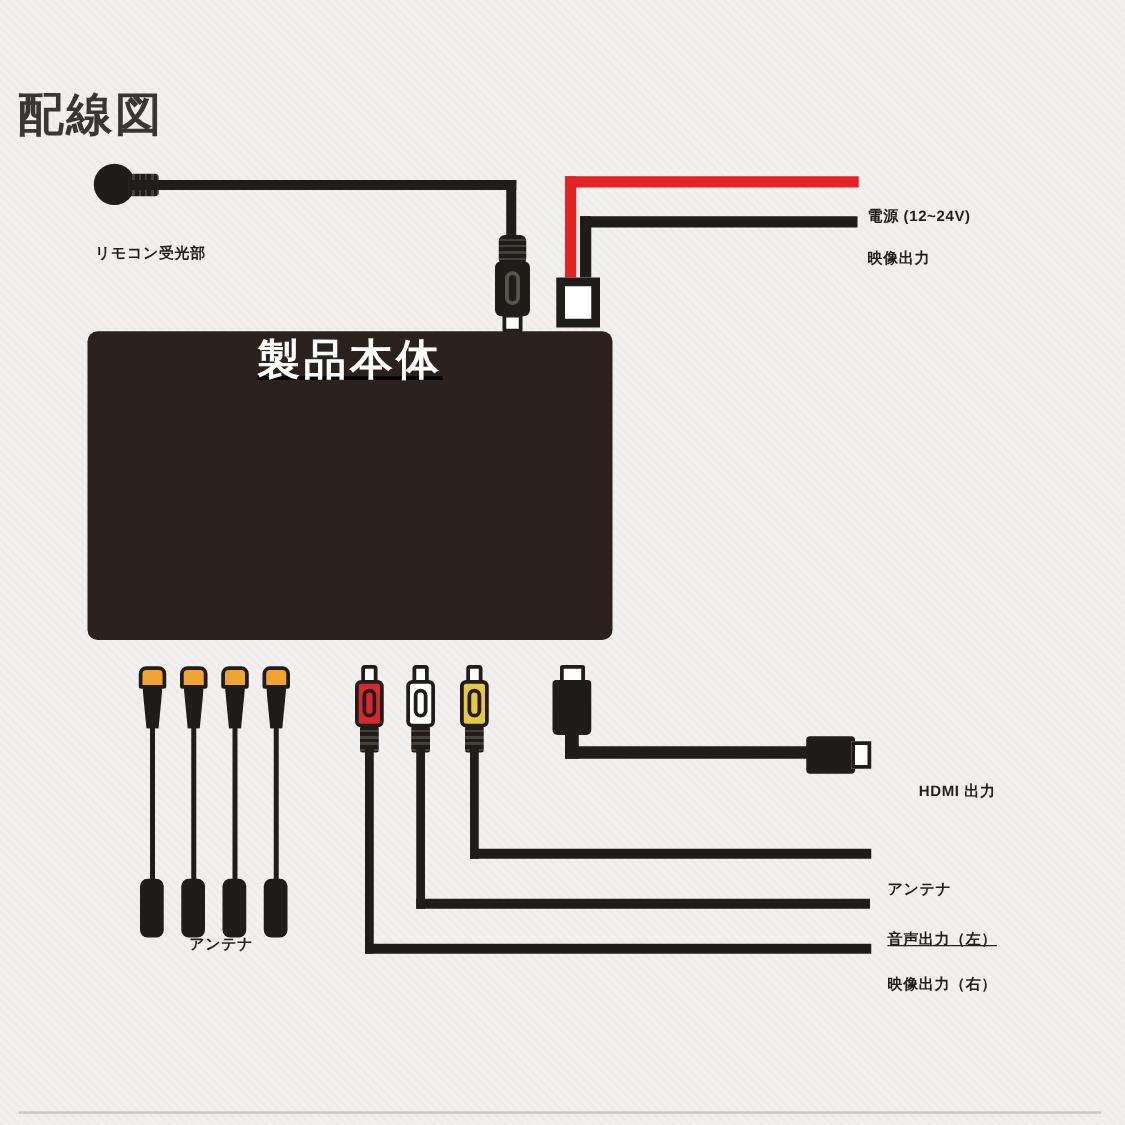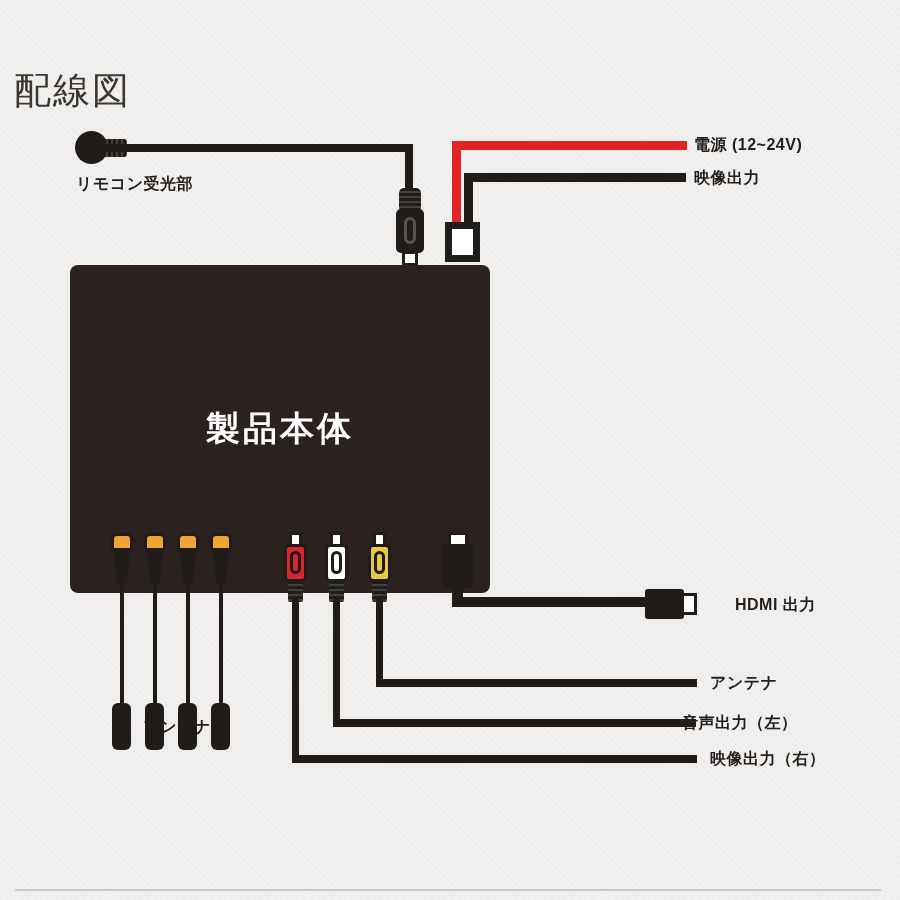--- a/index.html
+++ b/index.html
@@ -11,43 +11,43 @@
   body{font-family:"Liberation Sans",sans-serif;}
   #stage{
     position:relative;width:900px;height:900px;overflow:hidden;
     background-color:var(--paper,#f1f0ee);
     background-image:repeating-linear-gradient(45deg, rgba(0,0,0,0.015) 0 2px, transparent 2px 5px);
   }
   .abs{position:absolute;}
   .wire{position:absolute;background:var(--ink,#201c1a);}
   .wire.red{background:var(--red-wire,#e32226);}
   .label{
-    position:absolute;font-weight:bold;font-size:16px;line-height:24px;
-    color:#221e1c;white-space:nowrap;letter-spacing:0.5px;
+    position:absolute;font-weight:bold;font-size:12px;line-height:24px;
+    color:#221e1c;white-space:nowrap;letter-spacing:0.5px;margin-top:28px;
   }
   #page-title{
     position:absolute;left:14px;top:44px;font-family:"DejaVu Serif","Liberation Serif",serif;
-    font-weight:normal;font-size:37px;line-height:44px;color:#3a3633;letter-spacing:2px;
+    font-weight:bold;font-size:37px;line-height:44px;color:#3a3633;letter-spacing:2px;
   }
   
   .sensor-head{position:absolute;left:75px;top:131px;width:33px;height:33px;border-radius:50%;background:var(--ink);}
   .sensor-ferrule{position:absolute;left:103px;top:139px;width:24px;height:18px;border-radius:3px;
     background:repeating-linear-gradient(90deg,var(--ink) 0 3px,#46403b 3px 5px);}
   
   .rplug-ferrule{position:absolute;left:3px;top:0;width:22px;height:24px;border-radius:5px;
     background:repeating-linear-gradient(180deg,var(--ink) 0 3px,#46403b 3px 5px);}
   .rplug-body{position:absolute;left:0;top:21px;width:28px;height:44px;background:var(--ink);border-radius:5px;}
   .rplug-slot{position:absolute;left:8px;top:29px;width:12px;height:27px;border:3px solid #5a544e;border-radius:7px;box-sizing:border-box;}
   .rplug-tip{position:absolute;left:6px;top:63px;width:16px;height:15px;background:#fff;border:3px solid var(--ink);border-radius:2px;box-sizing:border-box;}
   
   .power-conn{position:absolute;left:445px;top:222px;width:35px;height:40px;background:#fff;border:7px solid var(--ink);box-sizing:border-box;}
   
   .main-unit{
-    position:absolute;left:70px;top:265px;width:420px;height:328px;background:var(--box,#2b211e);
-    border-radius:8px;display:flex;align-items:center;justify-content:center;
+    position:absolute;left:70px;top:265px;width:420px;height:247px;background:var(--box,#2b211e);
+    border-radius:8px;display:flex;align-items:flex-start;justify-content:center;text-decoration:underline;
   }
   .main-unit-label{color:#fff;font-weight:bold;font-size:34px;letter-spacing:3px;}
   
   .antenna{position:absolute;top:533px;width:22px;height:220px;}
   .ant-cap{position:absolute;left:0;top:0;width:22px;height:18px;background:var(--antenna-gold,#f0a433);
     border:3px solid var(--ink);border-radius:6px 6px 2px 2px;box-sizing:border-box;}
   .ant-body{position:absolute;left:3px;top:17px;width:16px;height:33px;background:var(--ink);
     clip-path:polygon(0 0,100% 0,80% 100%,20% 100%);}
   .ant-wire{position:absolute;left:9px;top:49px;width:4px;height:122px;background:var(--ink);}
   .ant-elem{position:absolute;left:1px;top:170px;width:19px;height:47px;background:var(--ink);border-radius:6px;}
@@ -74,21 +74,21 @@
 <body>
 
 <div id="stage">
 
   <h1 id="page-title">配線図</h1>
 
   <div class="sensor-head"></div>
   <div class="sensor-ferrule"></div>
   <div class="wire" style="left:105px;top:144px;width:308px;height:8px;"></div>
   <div class="wire" style="left:405px;top:144px;width:8px;height:50px;"></div>
-  <div class="label" style="left:76px;top:172px;">リモコン受光部</div>
+  <div class="label" style="left:76px;top:162px;">リモコン受光部</div>
 
   <div class="abs" style="left:396px;top:188px;width:28px;height:78px;">
     <div class="rplug-ferrule"></div>
     <div class="rplug-body"></div>
     <div class="rplug-slot"></div>
     <div class="rplug-tip"></div>
   </div>
 
   <div class="wire red" style="left:452px;top:141px;width:235px;height:9px;"></div>
   <div class="wire red" style="left:452px;top:141px;width:9px;height:85px;"></div>
@@ -150,21 +150,21 @@
     <div class="rca-ferrule"></div>
   </div>
 
   <div class="wire" style="left:376px;top:598px;width:7px;height:89px;"></div>
   <div class="wire" style="left:376px;top:679px;width:321px;height:8px;"></div>
   <div class="wire" style="left:333px;top:598px;width:7px;height:129px;"></div>
   <div class="wire" style="left:333px;top:719px;width:363px;height:8px;"></div>
   <div class="wire" style="left:292px;top:598px;width:7px;height:165px;"></div>
   <div class="wire" style="left:292px;top:755px;width:405px;height:8px;"></div>
   <div class="label" style="left:710px;top:671px;">アンテナ</div>
-  <div class="label" style="left:682px;top:711px;">音声出力（左）</div>
+  <div class="label" style="left:710px;top:711px;text-decoration:underline;">音声出力（左）</div>
   <div class="label" style="left:710px;top:747px;">映像出力（右）</div>
 
   <div class="hdmi-mini">
     <div class="hdmi-mini-tip"></div>
     <div class="hdmi-mini-body"></div>
   </div>
   <div class="wire" style="left:452px;top:586px;width:11px;height:21px;"></div>
   <div class="wire" style="left:452px;top:597px;width:198px;height:10px;"></div>
   <div class="hdmi-plug-body"></div>
   <div class="hdmi-plug-tip"></div>

